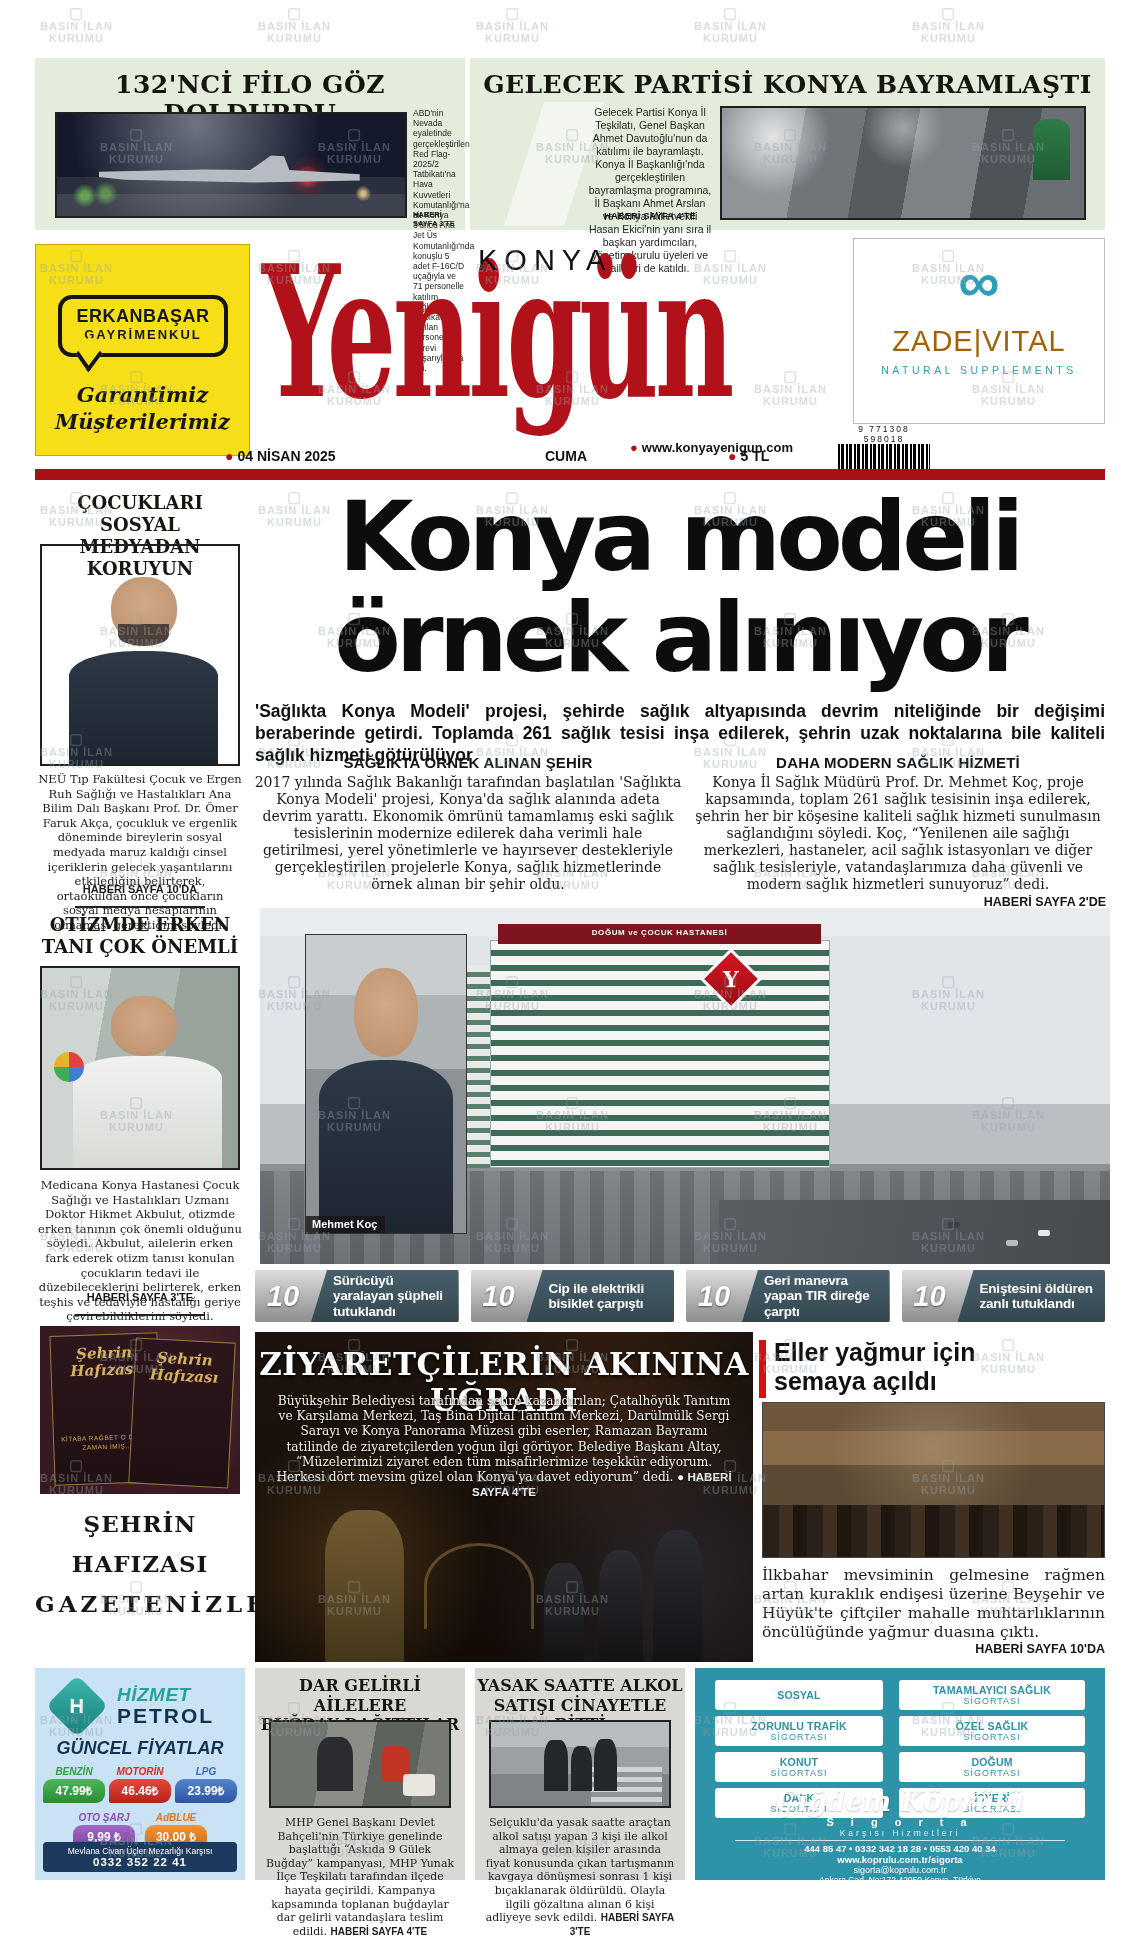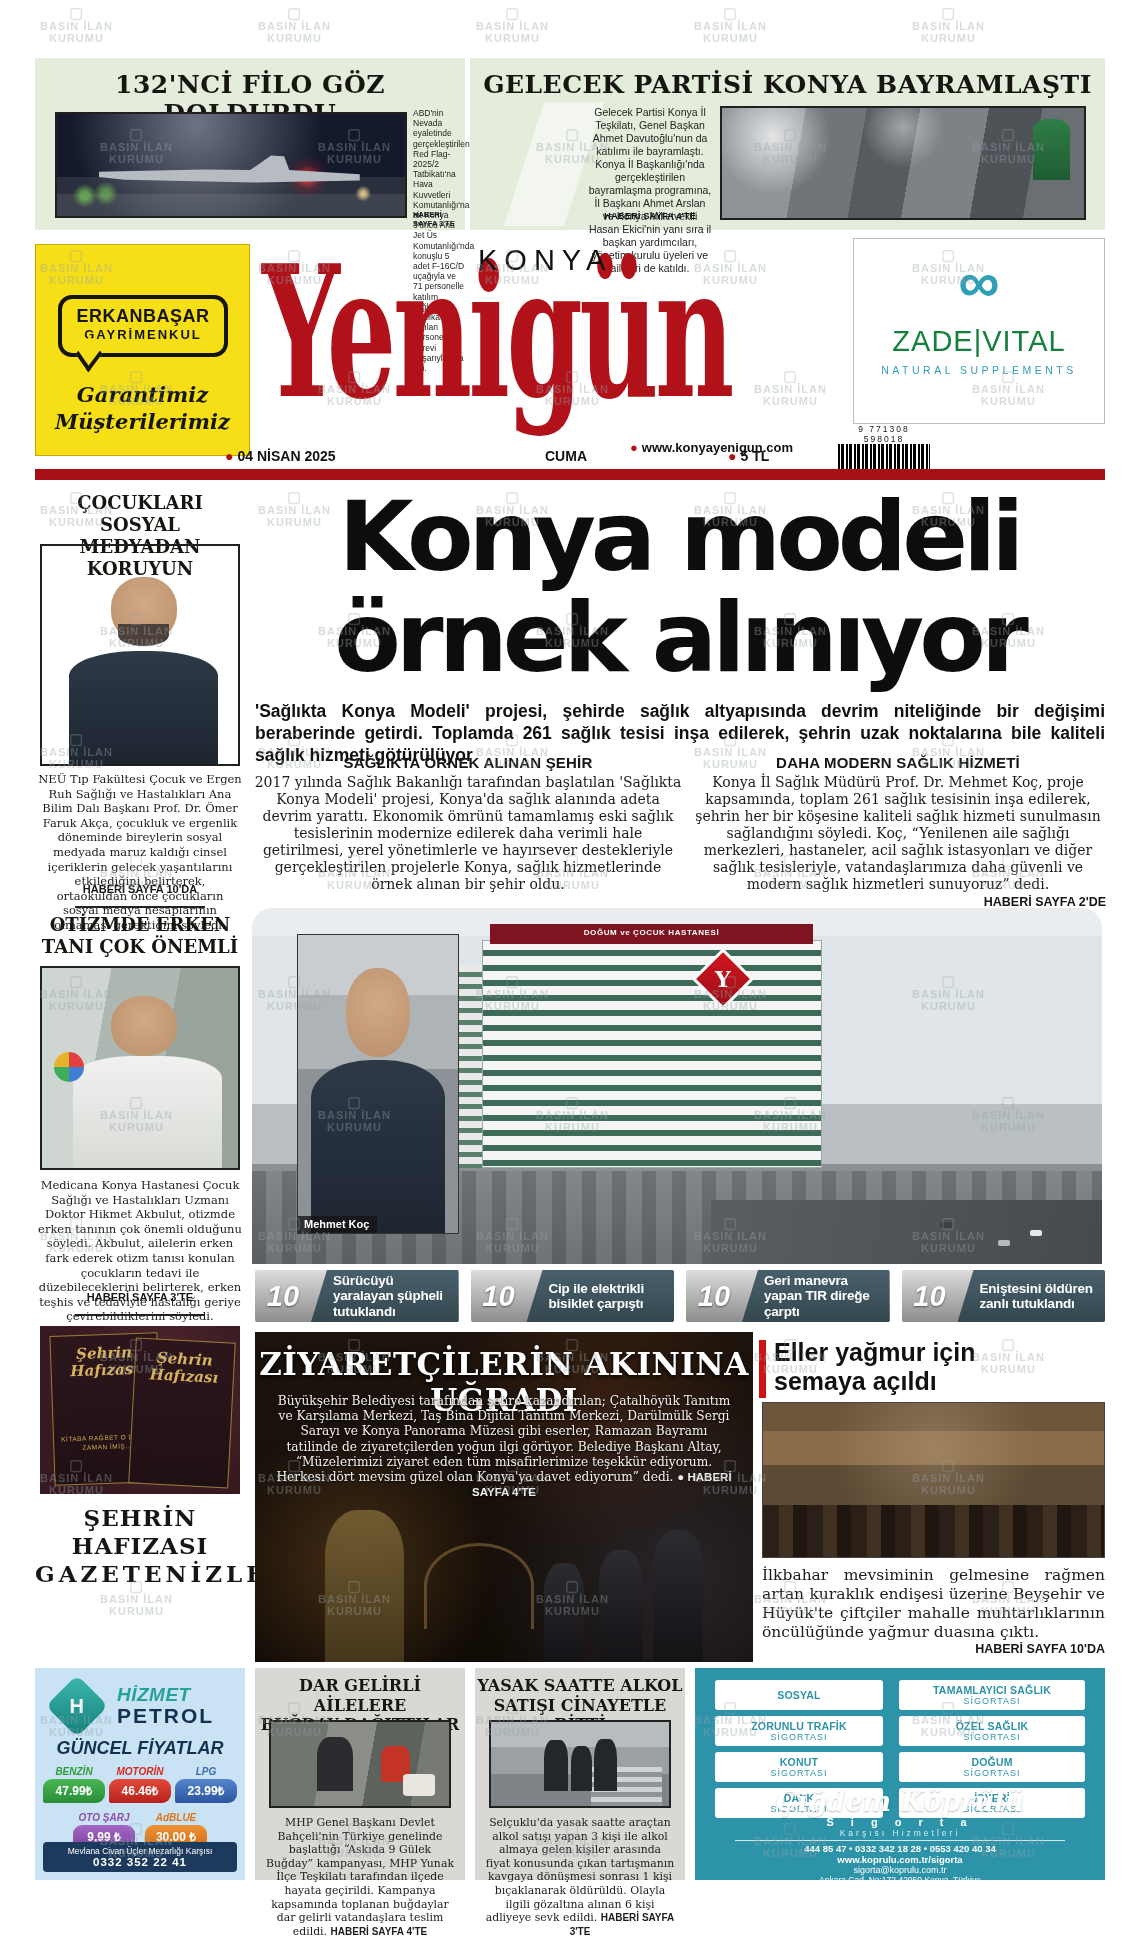--- a/index.html
+++ b/index.html
@@ -38,21 +38,21 @@
   .ad-yellow { background:#f6df17; border:1px solid #caa700; }
   .bubble { position:absolute; left:22px; top:50px; width:170px; height:62px; border:4px solid #141414; border-radius:14px; background:#f6df17; text-align:center; }
   .bubble::after { content:""; position:absolute; left:16px; bottom:-12px; width:18px; height:18px; background:#f6df17; border-right:4px solid #141414; border-bottom:4px solid #141414; transform:rotate(55deg) skewX(18deg); }
   .bubble .l1 { font-size:18px; font-weight:bold; letter-spacing:.5px; margin-top:7px; }
   .bubble .l2 { font-size:13px; font-weight:bold; letter-spacing:2px; }
   .ad-script { font-family:"DejaVu Serif", serif; font-style:italic; font-weight:bold; font-size:21px; line-height:27px; text-align:center; }
   .kicker { font-size:29px; font-weight:normal; letter-spacing:7px; color:#111; }
   .logo-yenigun { font-family:"DejaVu Serif", serif; font-weight:bold; font-size:182px; line-height:168px; color:#b11219; letter-spacing:-6px; display:inline-block; transform:scaleX(.60); transform-origin:left top; white-space:nowrap; }
   .zade-box { background:#fff; border:1px solid #b9bec1; text-align:center; }
   .zade-inf { font-size:58px; line-height:58px; color:#2e9fb7; font-weight:bold; }
-  .zade-name { font-size:29px; letter-spacing:1px; color:#15803d; font-family:"Liberation Sans", sans-serif; }
+  .zade-name { font-size:29px; letter-spacing:1px; color:#a16207; font-family:"Liberation Sans", sans-serif; }
   .zade-tag { font-size:10.5px; letter-spacing:3.5px; color:#2e9fb7; margin-top:6px; }
   .dl-item { font-size:14px; font-weight:bold; color:#111; }
   .dot { color:#b11219; margin-right:4px; }
   .barcode-bars { height:26px; background:repeating-linear-gradient(90deg,#000 0 2px,#fff 2px 3px,#000 3px 6px,#fff 6px 8px); }
   .barcode-num { font-size:8.5px; letter-spacing:2px; text-align:center; }
   .redbar { background:#a61016; }
 
   
   .side-title { font-family:"DejaVu Serif", serif; font-weight:bold; font-size:18px; line-height:22px; text-align:center; color:#17150f; }
   .side-text { font-family:"DejaVu Serif", serif; font-size:11.5px; line-height:14.6px; text-align:center; color:#1c1c1c; }
@@ -256,42 +256,42 @@
 
   <div class="abs books" style="left:40px; top:1326px; width:200px; height:168px;">
     <div class="bookcover" style="left:12px; top:8px; width:108px; height:150px; transform:rotate(-2deg);">
       <div class="bt"><span>Şehrin</span> <span>Hafızası</span></div>
       <div class="bs">KİTABA RAĞBET O DA BİR ZAMAN İMİŞ...</div>
     </div>
     <div class="bookcover" style="left:92px; top:14px; width:100px; height:146px; transform:rotate(3deg);">
       <div class="bt"><span>Şehrin</span> <span>Hafızası</span></div>
     </div>
   </div>
-  <div class="abs slab ctr" style="left:35px; top:1504px; width:210px; font-size:23px; line-height:28px; letter-spacing:1px;">
+  <div class="abs slab ctr" style="left:35px; top:1504px; width:210px; font-size:23px; line-height:40px; letter-spacing:1px;">
     <div>ŞEHRİN HAFIZASI</div>
     <div style="letter-spacing:4px;">GAZETENİZLE</div>
   </div>
 
   <div class="abs lead-h" style="left:250px; top:486px; width:858px;">
     <div>Konya modeli</div>
     <div>örnek alınıyor</div>
   </div>
   <div class="abs lead-deck" style="left:255px; top:700px; width:850px;">'Sağlıkta Konya Modeli' projesi, şehirde sağlık altyapısında devrim niteliğinde bir değişimi beraberinde getirdi. Toplamda 261 sağlık tesisi inşa edilerek, şehrin uzak noktalarına bile kaliteli sağlık hizmeti götürülüyor</div>
 
   <div class="abs" style="left:253px; top:754px; width:430px;">
     <div class="col-h">SAĞLIKTA ÖRNEK ALINAN ŞEHİR</div>
     <div class="col-b">2017 yılında Sağlık Bakanlığı tarafından başlatılan 'Sağlıkta Konya Modeli' projesi, Konya'da sağlık alanında adeta devrim yarattı. Ekonomik ömrünü tamamlamış eski sağlık tesislerinin modernize edilerek daha verimli hale getirilmesi, yerel yönetimlerle ve hayırsever destekleriyle gerçekleştirilen projelerle Konya, sağlık hizmetlerinde örnek alınan bir şehir oldu.</div>
   </div>
   <div class="abs" style="left:690px; top:754px; width:416px;">
     <div class="col-h">DAHA MODERN SAĞLIK HİZMETİ</div>
     <div class="col-b">Konya İl Sağlık Müdürü Prof. Dr. Mehmet Koç, proje kapsamında, toplam 261 sağlık tesisinin inşa edilerek, şehrin her bir köşesine kaliteli sağlık hizmeti sunulmasın sağlandığını söyledi. Koç, “Yenilenen aile sağlığı merkezleri, hastaneler, acil sağlık istasyonları ve diğer sağlık tesisleriyle, vatandaşlarımıza daha güvenli ve modern sağlık hizmetleri sunuyoruz” dedi.</div>
     <div class="ref" style="text-align:right; font-size:12.5px; margin-top:2px;">HABERİ SAYFA 2'DE</div>
   </div>
 
-  <div class="abs lead-photo" style="left:252px; top:908px; width:850px; height:356px;border-radius:20px;">
+  <div class="abs lead-photo" style="left:260px; top:908px; width:850px; height:356px;">
     <div class="tower-side"></div>
     <div class="tower"></div>
     <div class="hospital-sign">DOĞUM ve ÇOCUK HASTANESİ</div>
     <div class="city"></div>
     <div class="road"></div>
     <div class="car" style="right:60px; bottom:28px; background:#e8e8e8;"></div>
     <div class="car" style="right:92px; bottom:18px; background:#b6b9be;"></div>
     <div class="car" style="right:150px; bottom:36px; background:#3c4148;"></div>
     <div class="inset">
       <div class="head"></div>

